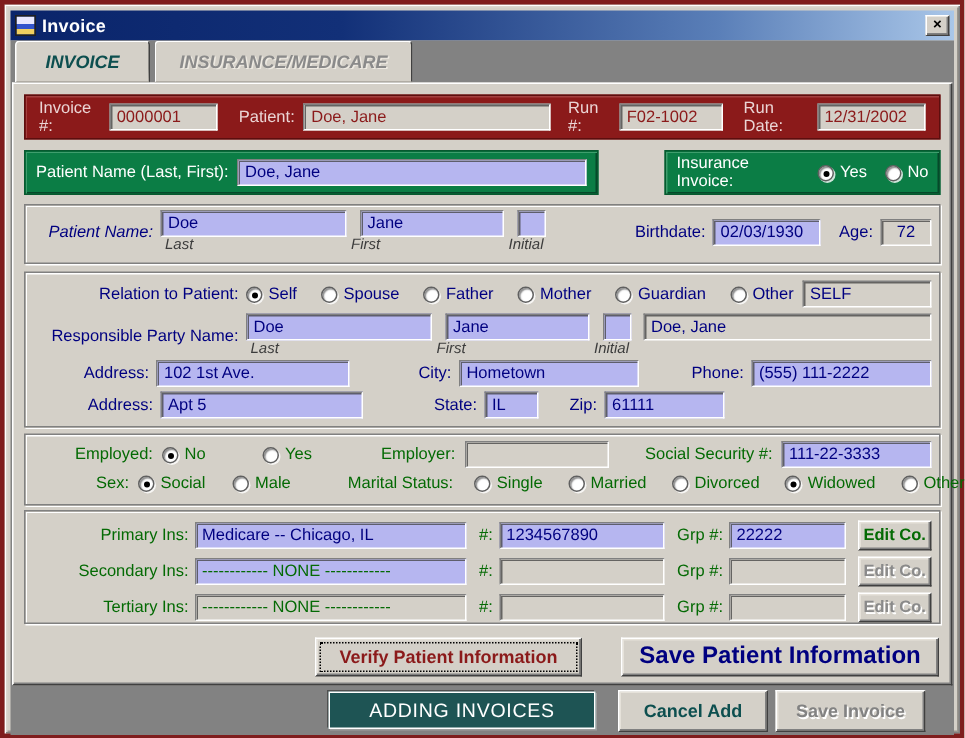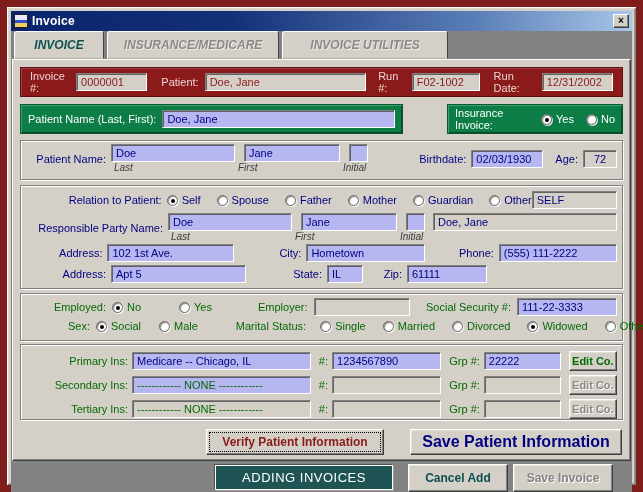--- a/index.html
+++ b/index.html
@@ -1,20 +1,20 @@
 <!DOCTYPE html>
 <html><head>
 <meta charset="utf-8">
 <style>
   * { box-sizing: border-box; }
   body { margin:0; background:#fff; font-family:"Liberation Sans",sans-serif; font-size:11px; }
 
   .window{
     width:643px;height:492px;background:#D4D0C8;padding:4px;
-    border:7px solid #7f1d1d;
+    border:3px solid #7f1d1d;
     box-shadow:inset 1px 1px 0 #fff, inset -1px -1px 0 #808080,
                inset 2px 2px 0 #dcd8d0, inset -2px -2px 0 #9a968e;
   }
   
   .titlebar{
     height:20px;display:flex;align-items:center;gap:4px;padding:0 3px;
     background:linear-gradient(90deg,#0A246A 0%,#123078 35%,#5A7FB8 75%,#A9C6E8 100%);
   }
   .app-icon{width:14px;height:14px;flex:0 0 auto;position:relative;
     background:linear-gradient(180deg,#e8e8ff 0 40%,#3355cc 40% 70%,#f0d060 70% 100%);
@@ -80,21 +80,21 @@
   .panel{border:1px solid #808080;box-shadow:inset 1px 1px 0 #fff, 1px 1px 0 #fff;padding:3px 5px;}
   .p1{margin-top:6px;height:40px;}
   .p2{margin-top:5px;height:104px;}
   .p3{margin-top:4px;height:48px;}
   .p4{margin-top:3px;height:76px;}
   .row{display:flex;align-items:center;}
   .fieldcol{display:flex;flex-direction:column;}
   .caption{font-style:italic;color:#3c3c3c;font-size:10px;height:12px;line-height:12px;padding-left:3px;}
 
   .lbl-r{text-align:right;}
-  .w-lastlbl{width:80px;margin-right:5px;}
+  .w-lastlbl{width:80px;margin-right:5px;font-style:italic;}
   .f-last{width:124px;} .f-first{width:96px;margin-left:9px;} .f-init{width:19px;margin-left:9px;}
   .f-bdate{width:72px;} .f-age{width:34px;text-align:center;}
 
   .w-rplbl{width:137px;margin-right:5px;}
   .f-rdisp{flex:1;margin-left:8px;}
   .f-self{width:86px;}
 
   .w-addrlbl{width:52px;margin-right:5px;}
   .f-addr{width:135px;}
   .w-citylbl{width:38px;margin-right:5px;margin-left:32px;text-align:right;}
@@ -146,21 +146,20 @@
     <span class="app-icon"></span>
     <span class="title-text">Invoice</span>
     <span class="close-btn">×</span>
   </div>
 
   <div class="dialog-body">
 
     <div class="tabstrip">
       <div class="tab enabled tab-invoice">INVOICE</div>
       <div class="tab tab-insmed">INSURANCE/MEDICARE</div>
-      <div class="tab tab-util">INVOICE UTILITIES</div>
     </div>
 
     <div class="tabpage">
 
       <div class="maroon-bar">
         <span>Invoice #:</span>
         <span class="field sunken mfield w-inv">0000001</span>
         <span style="margin-left:8px;">Patient:</span>
         <span class="field sunken mfield w-pat">Doe, Jane</span>
         <span class="spacer"></span>

